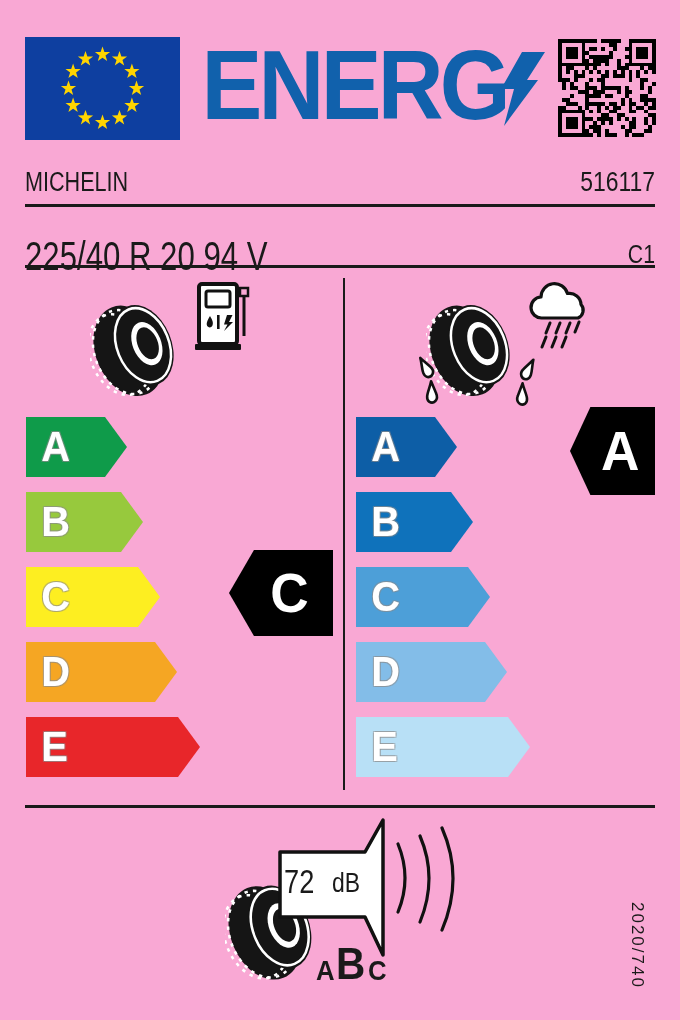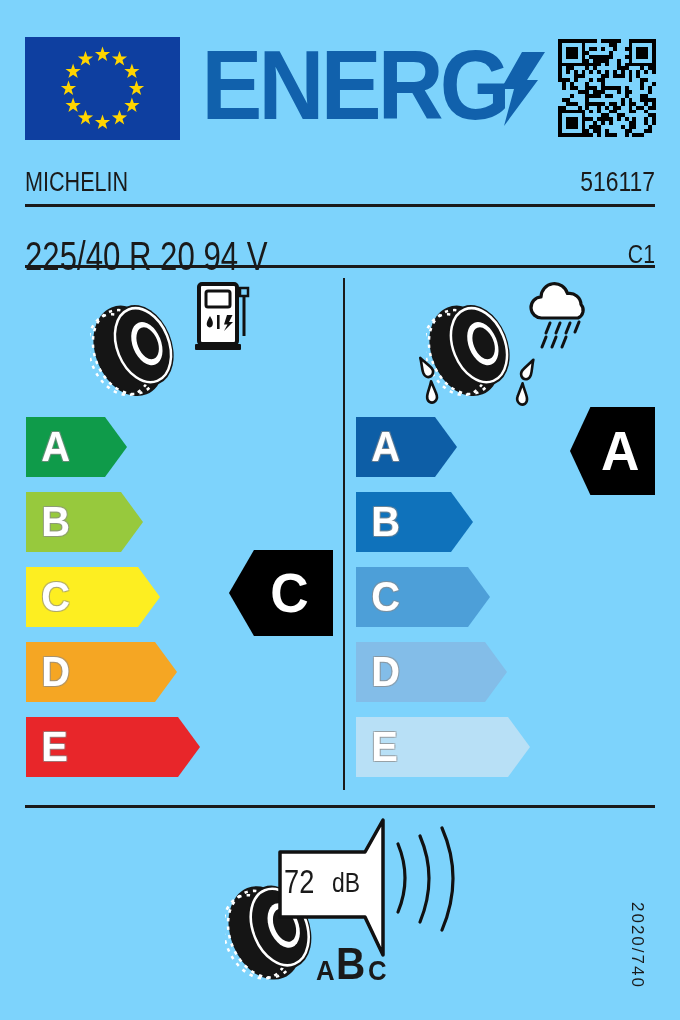--- a/index.html
+++ b/index.html
@@ -1,16 +1,16 @@
 <!DOCTYPE html>
 <html><head>
 <meta charset="utf-8">
 <style>
   html,body{margin:0;padding:0;background:#fff;font-family:"Liberation Sans",sans-serif;}
-  #label{position:relative;width:680px;height:1020px;background:#7dd3fc;overflow:hidden;color:#1a1a1a;}
+  #label{position:relative;width:680px;height:1020px;background:#f9a8d4;overflow:hidden;color:#1a1a1a;}
   .abs{position:absolute;}
   .cond{display:inline-block;transform-origin:left center;white-space:nowrap;}
   .cond-r{display:inline-block;transform-origin:right center;white-space:nowrap;}
 
   
   #eu-flag{left:25px;top:37px;width:155px;height:103px;}
   #energ-text{left:190px;top:36px;font-size:98px;line-height:1;font-weight:bold;
               color:#1161ac;letter-spacing:-4px;transform:scaleX(0.93);}
   #bolt{left:498px;top:52px;}
   #qr{left:558px;top:39px;}

